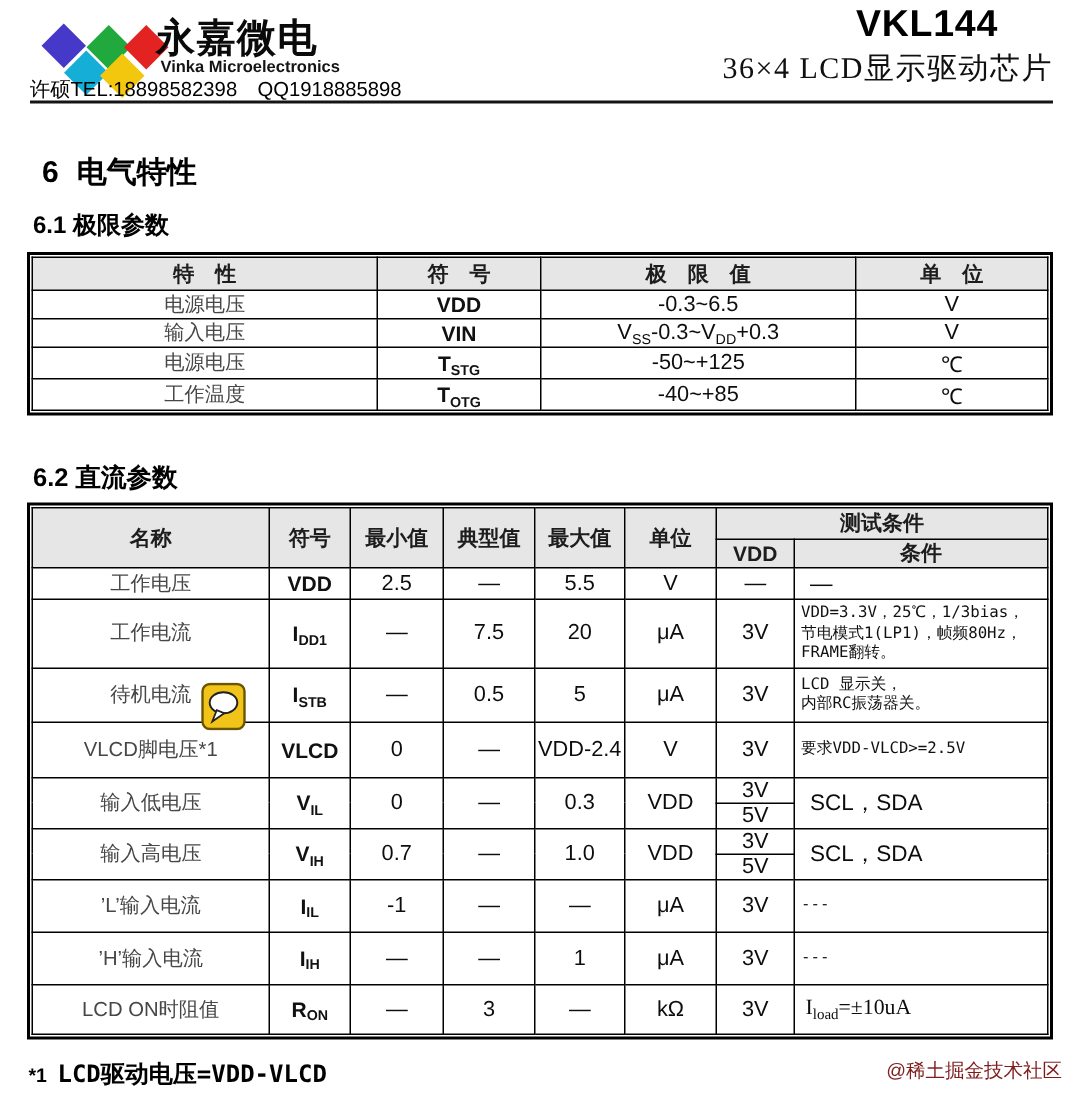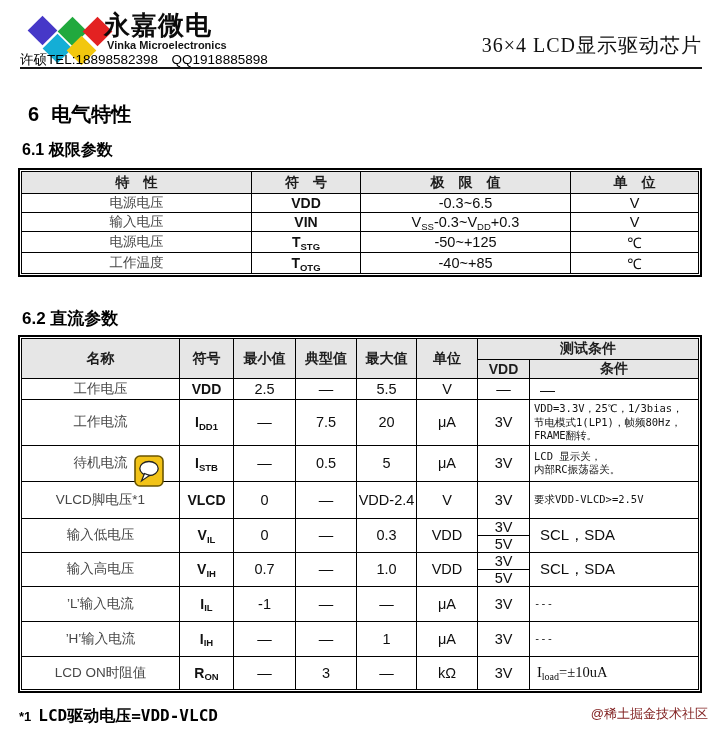--- a/index.html
+++ b/index.html
@@ -63,20 +63,21 @@
   <div class="logo-marks">
     <span class="dm dm1" style="background-color: rgb(70, 56, 200);"></span>
     <span class="dm dm2" style="background-color: rgb(33, 169, 62);"></span>
     <span class="dm dm3" style="background-color: rgb(227, 34, 34);"></span>
     <span class="dm dm4" style="background-color: rgb(20, 174, 214);"></span>
     <span class="dm dm5" style="background-color: rgb(242, 199, 14);"></span>
   </div>
   <div class="brand-cn">永嘉微电</div>
   <div class="brand-en">Vinka Microelectronics</div>
   <div class="contact">许硕TEL:18898582398　QQ1918885898</div>
+  <div class="part-no">VKL144</div>
   <div class="subtitle">36×4 LCD显示驱动芯片</div>
   <div class="hdr-rule"></div>
 
   <div class="sec-title">
     <span>6</span><span class="gap"></span><span>电气特性</span>
   </div>
   <div class="sub-h1">6.1 极限参数</div>
 
   <div class="tbl-wrap tw1">
     <table>

